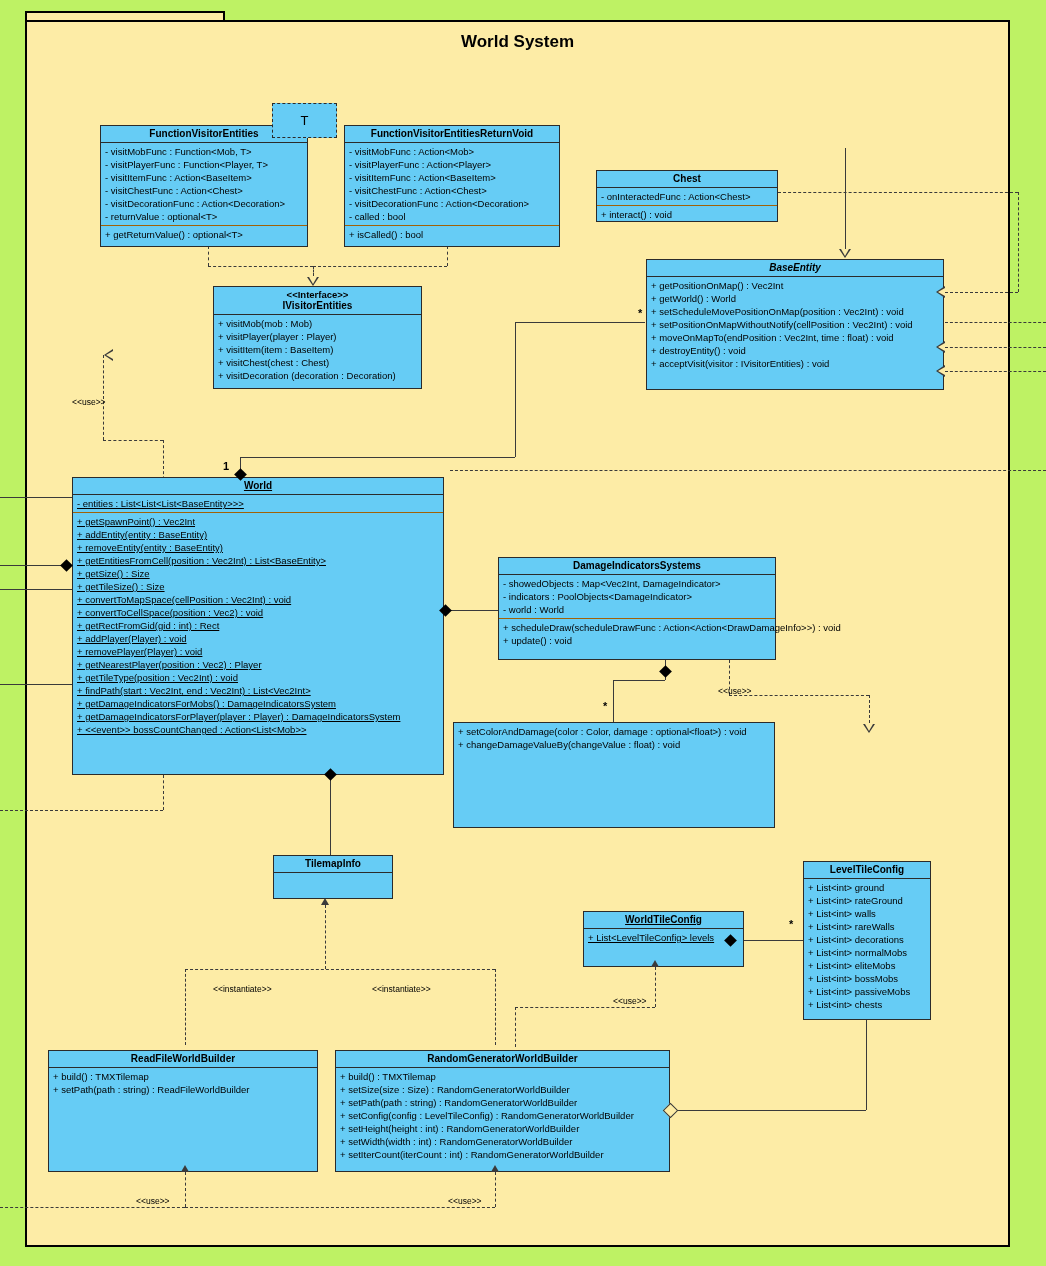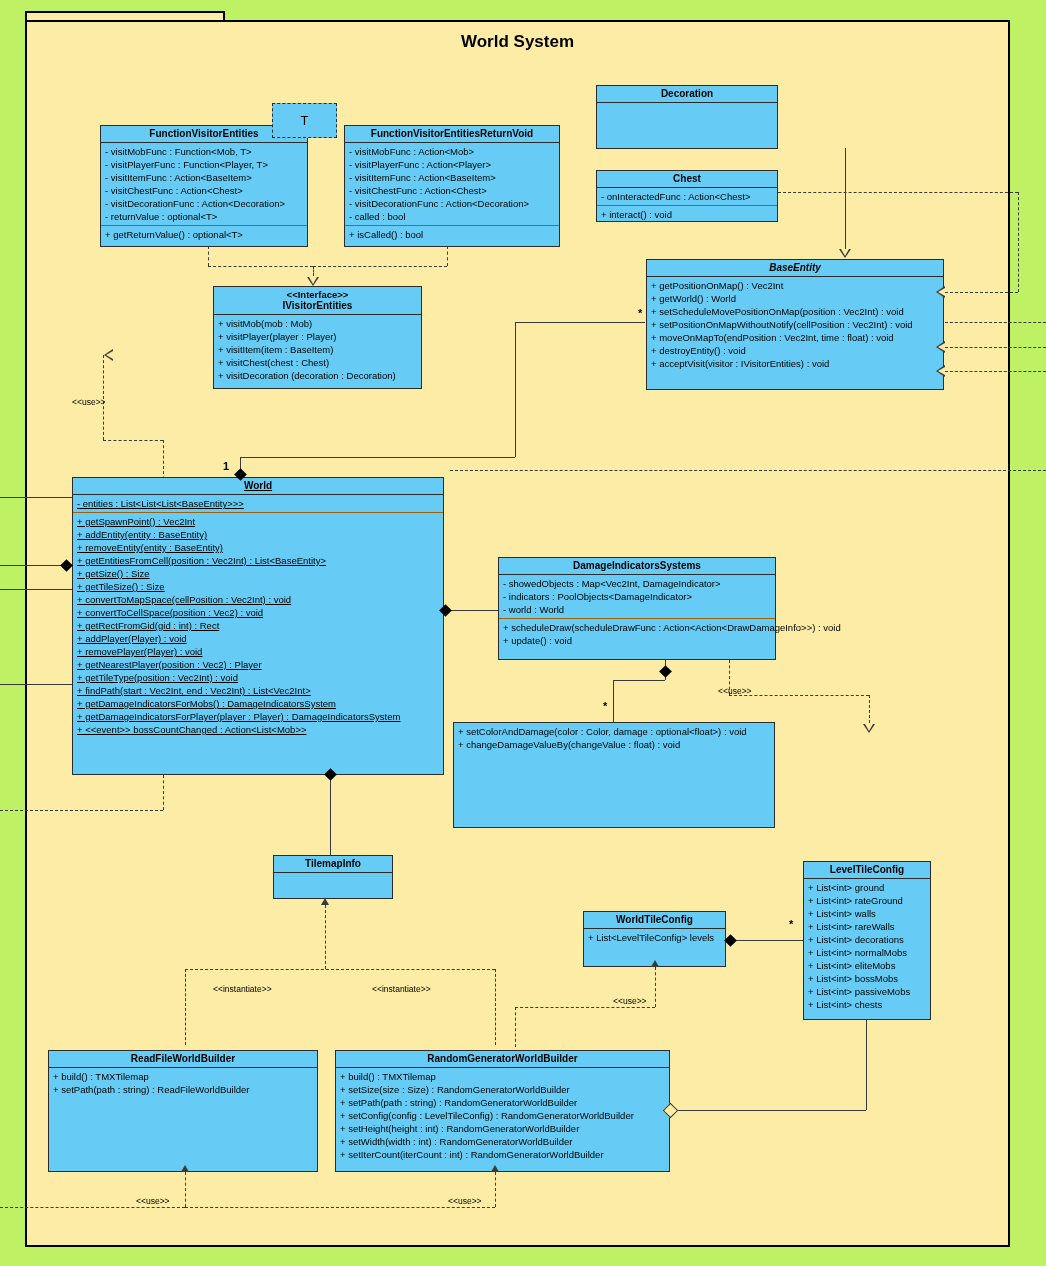--- a/index.html
+++ b/index.html
@@ -344,24 +344,20 @@
     </div>
     <div class="sect nob">
       <div class="row">+ visitMob(mob : Mob)</div>
       <div class="row">+ visitPlayer(player : Player)</div>
       <div class="row">+ visitItem(item : BaseItem)</div>
       <div class="row">+ visitChest(chest : Chest)</div>
       <div class="row">+ visitDecoration (decoration : Decoration)</div>
     </div>
   </div>
 
-  <div class="cls" style="left:596px; top:85px; width:182px; height:64px;">
-    <div class="hdr">Decoration</div>
-    <div class="sect empty nob"></div>
-  </div>
 
   <div class="cls" style="left:596px; top:170px; width:182px; height:52px;">
     <div class="hdr">Chest</div>
     <div class="sect">
       <div class="row">- onInteractedFunc : Action&lt;Chest&gt;</div>
     </div>
     <div class="sect nob">
       <div class="row">+ interact() : void</div>
     </div>
   </div>
@@ -424,21 +420,21 @@
       <div class="row">+ changeDamageValueBy(changeValue : float) : void</div>
     </div>
   </div>
 
 
   <div class="cls" style="left:273px; top:855px; width:120px; height:44px;">
     <div class="hdr">TilemapInfo</div>
     <div class="sect empty nob"></div>
   </div>
 
-  <div class="cls" style="left:583px; top:911px; width:143px; height:56px;">
+  <div class="cls" style="left:583px; top:911px; width:161px; height:56px;text-decoration:underline;">
     <div class="hdr">WorldTileConfig</div>
     <div class="sect nob">
       <div class="row">+ List&lt;LevelTileConfig&gt; levels</div>
     </div>
   </div>
 
   <div class="cls" style="left:803px; top:861px; width:128px; height:159px;">
     <div class="hdr">LevelTileConfig</div>
     <div class="sect nob">
       <div class="row">+ List&lt;int&gt; ground</div>

